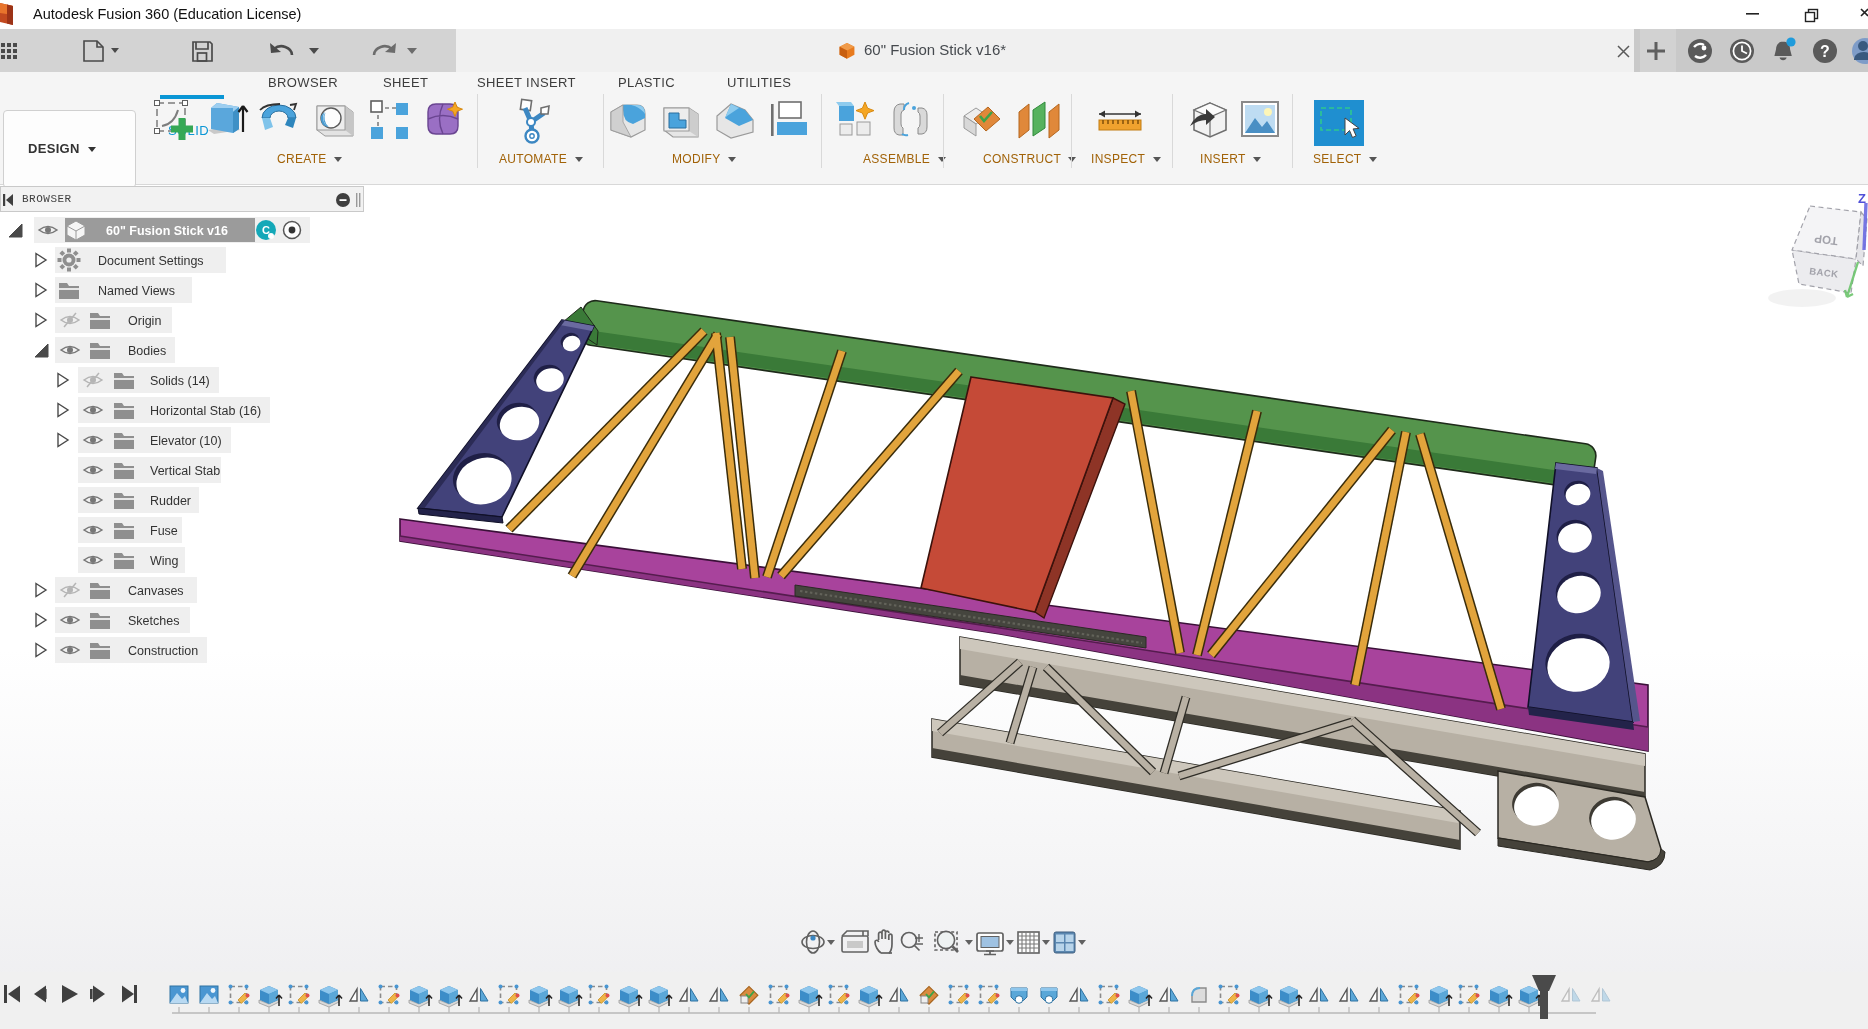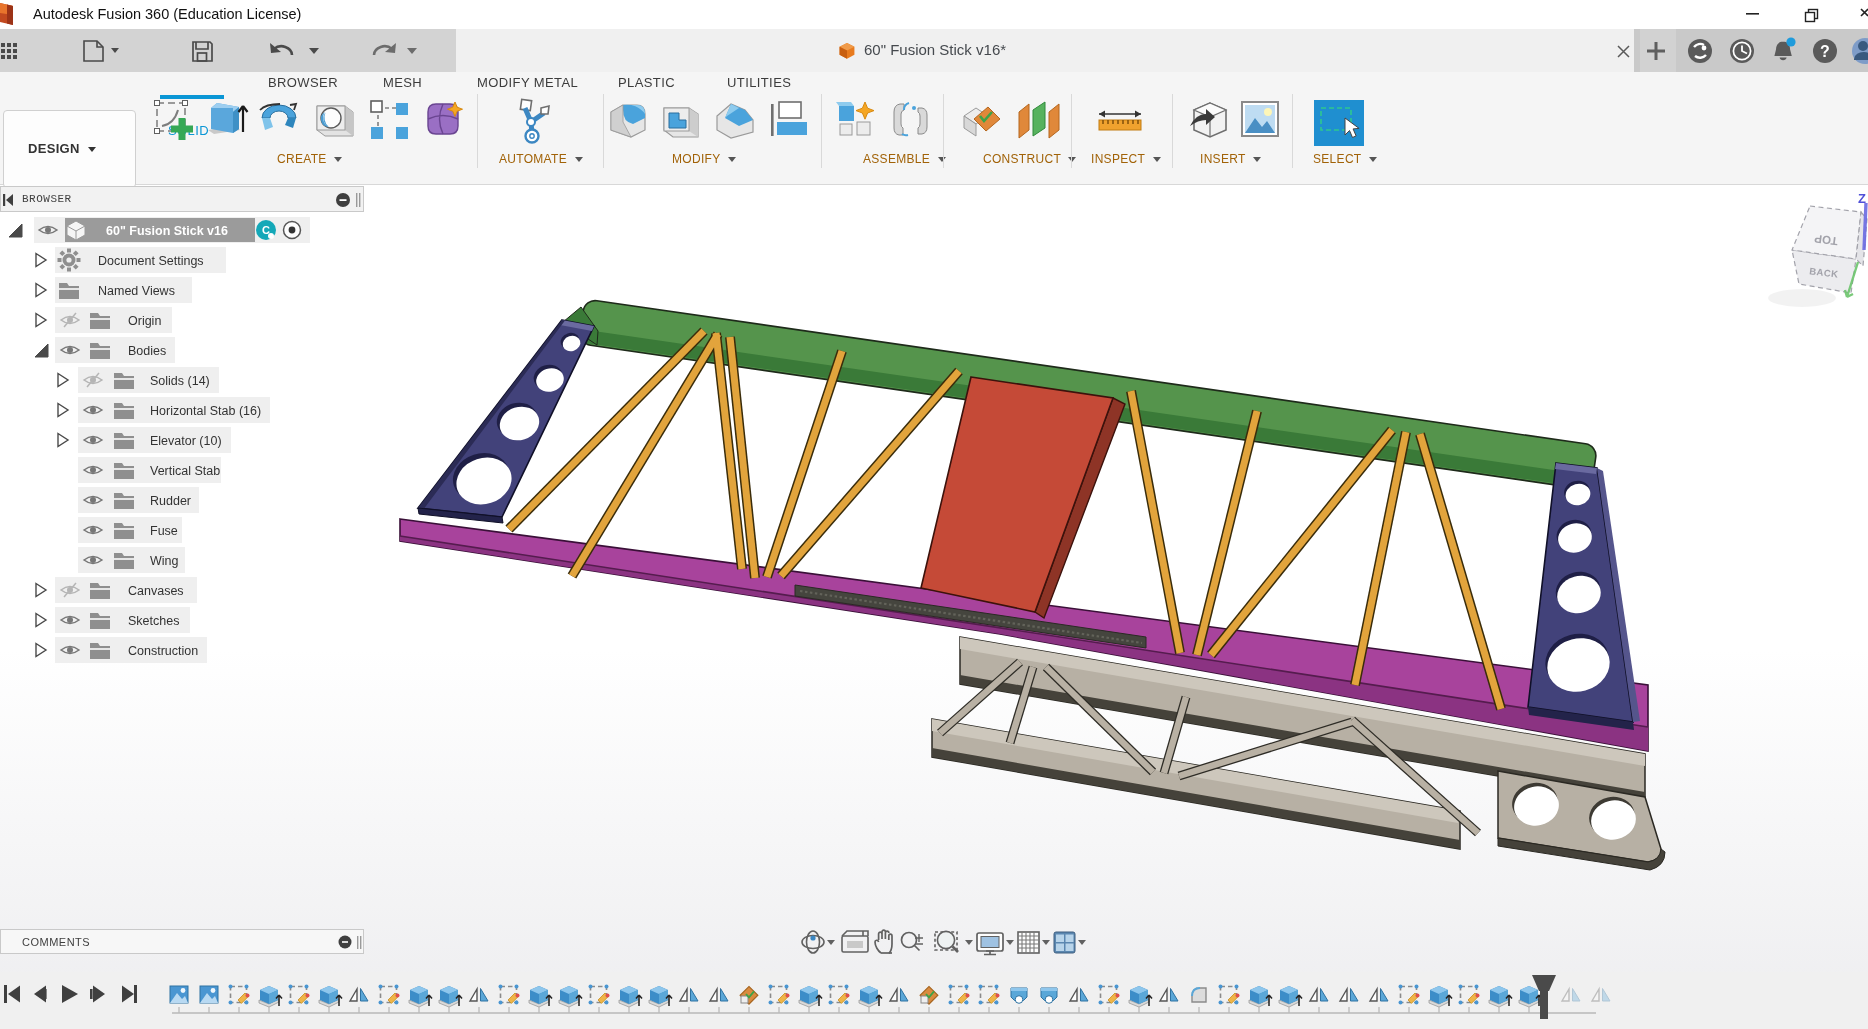--- a/index.html
+++ b/index.html
@@ -128,22 +128,22 @@
 <path d="M396 14 l-1 10 l-10 -1 z" fill="#4a4a4a"></path>
 <path d="M407 19 L417 19 L412 25 Z" fill="#4a4a4a"></path>
 </g>
 </svg>
   </div>
 
   <div id="ribbon">
     <span class="rtab active" style="left:168px">SOLID</span>
     <div class="abs" style="left:160px;top:23px;width:64px;height:4px;background:#0a96d5"></div>
     <span class="rtab" style="left:268px">BROWSER</span>
-    <span class="rtab" style="left:383px">MESH</span>
-    <span class="rtab" style="left:477px">MODIFY METAL</span>
+    <span class="rtab" style="left:383px">SHEET</span>
+    <span class="rtab" style="left:477px">SHEET INSERT</span>
     <span class="rtab" style="left:618px">PLASTIC</span>
     <span class="rtab" style="left:727px">UTILITIES</span>
     <div id="designbtn">
         <span>DESIGN <span class="caret" style="border-top-color:#333"></span></span>
       </div>
     <svg class="abs" style="left:0;top:24px" width="1400" height="56" id="ribico">
 
 <g transform="translate(154,4)">
 <rect x="3" y="3" width="28" height="28" fill="none" stroke="#9a9a9a" stroke-width="2" stroke-dasharray="7 4"></rect>
 <rect x="0.5" y="0.5" width="5" height="5" fill="#fff" stroke="#5f5f5f"></rect>
@@ -586,29 +586,20 @@
             <rect x="55" y="425" width="152" height="26" fill="#efefef"></rect>
             <polygon points="36,431.5 46,438 36,444.5" fill="#fdfdfd" stroke="#4a4a4a" stroke-width="1.4"></polygon>
             <path d="M61 438 Q70 431 79 438 Q70 445 61 438 Z" fill="none" stroke="#777" stroke-width="1.5"></path>
             <circle cx="70" cy="438" r="3" fill="#777"></circle>
             <path d="M90 431 l8 0 l2 3 l10 0 l0 13 l-20 0 z" fill="#8f8f8f"></path>
             <rect x="90" y="436" width="20" height="2" fill="#efefef" opacity="0.9"></rect>
             <text x="128" y="442.5" font-size="12.5" fill="#333">Construction</text>
           </g>
 </svg>
 </div>
-    <div id="comments">
-      <span class="ctext">COMMENTS</span>
-      <svg class="abs" style="left:337px;top:5px" width="26" height="15">
-          <circle cx="7" cy="7" r="6.5" fill="#3f3f3f"></circle>
-          <rect x="4" y="6.2" width="6" height="1.6" fill="#fff"></rect>
-          <rect x="19" y="1" width="1.4" height="13" fill="#9a9a9a"></rect>
-          <rect x="22" y="1" width="1.4" height="13" fill="#9a9a9a"></rect>
-        </svg>
-    </div>
     <svg class="abs" style="left:793px;top:738px" width="300" height="34" id="navico" viewBox="0 0 300 34">
 <g stroke="#616161" stroke-width="1.6" fill="none">
 <ellipse cx="20" cy="18" rx="11" ry="6.5"></ellipse>
 <path d="M20 7 a11 11 0 0 1 0 22 a11 11 0 0 1 0 -22" transform="rotate(0 20 18)" opacity="0"></path>
 <ellipse cx="20" cy="18" rx="6.5" ry="11"></ellipse>
 </g>
 <circle cx="20" cy="14" r="2.6" fill="#3c87c2"></circle>
 <path d="M34 16 l8 0 l-4 5 z" fill="#616161"></path>
 <g stroke="#616161" stroke-width="1.6" fill="none">
 <rect x="49" y="12" width="26" height="16" rx="1.5"></rect>

